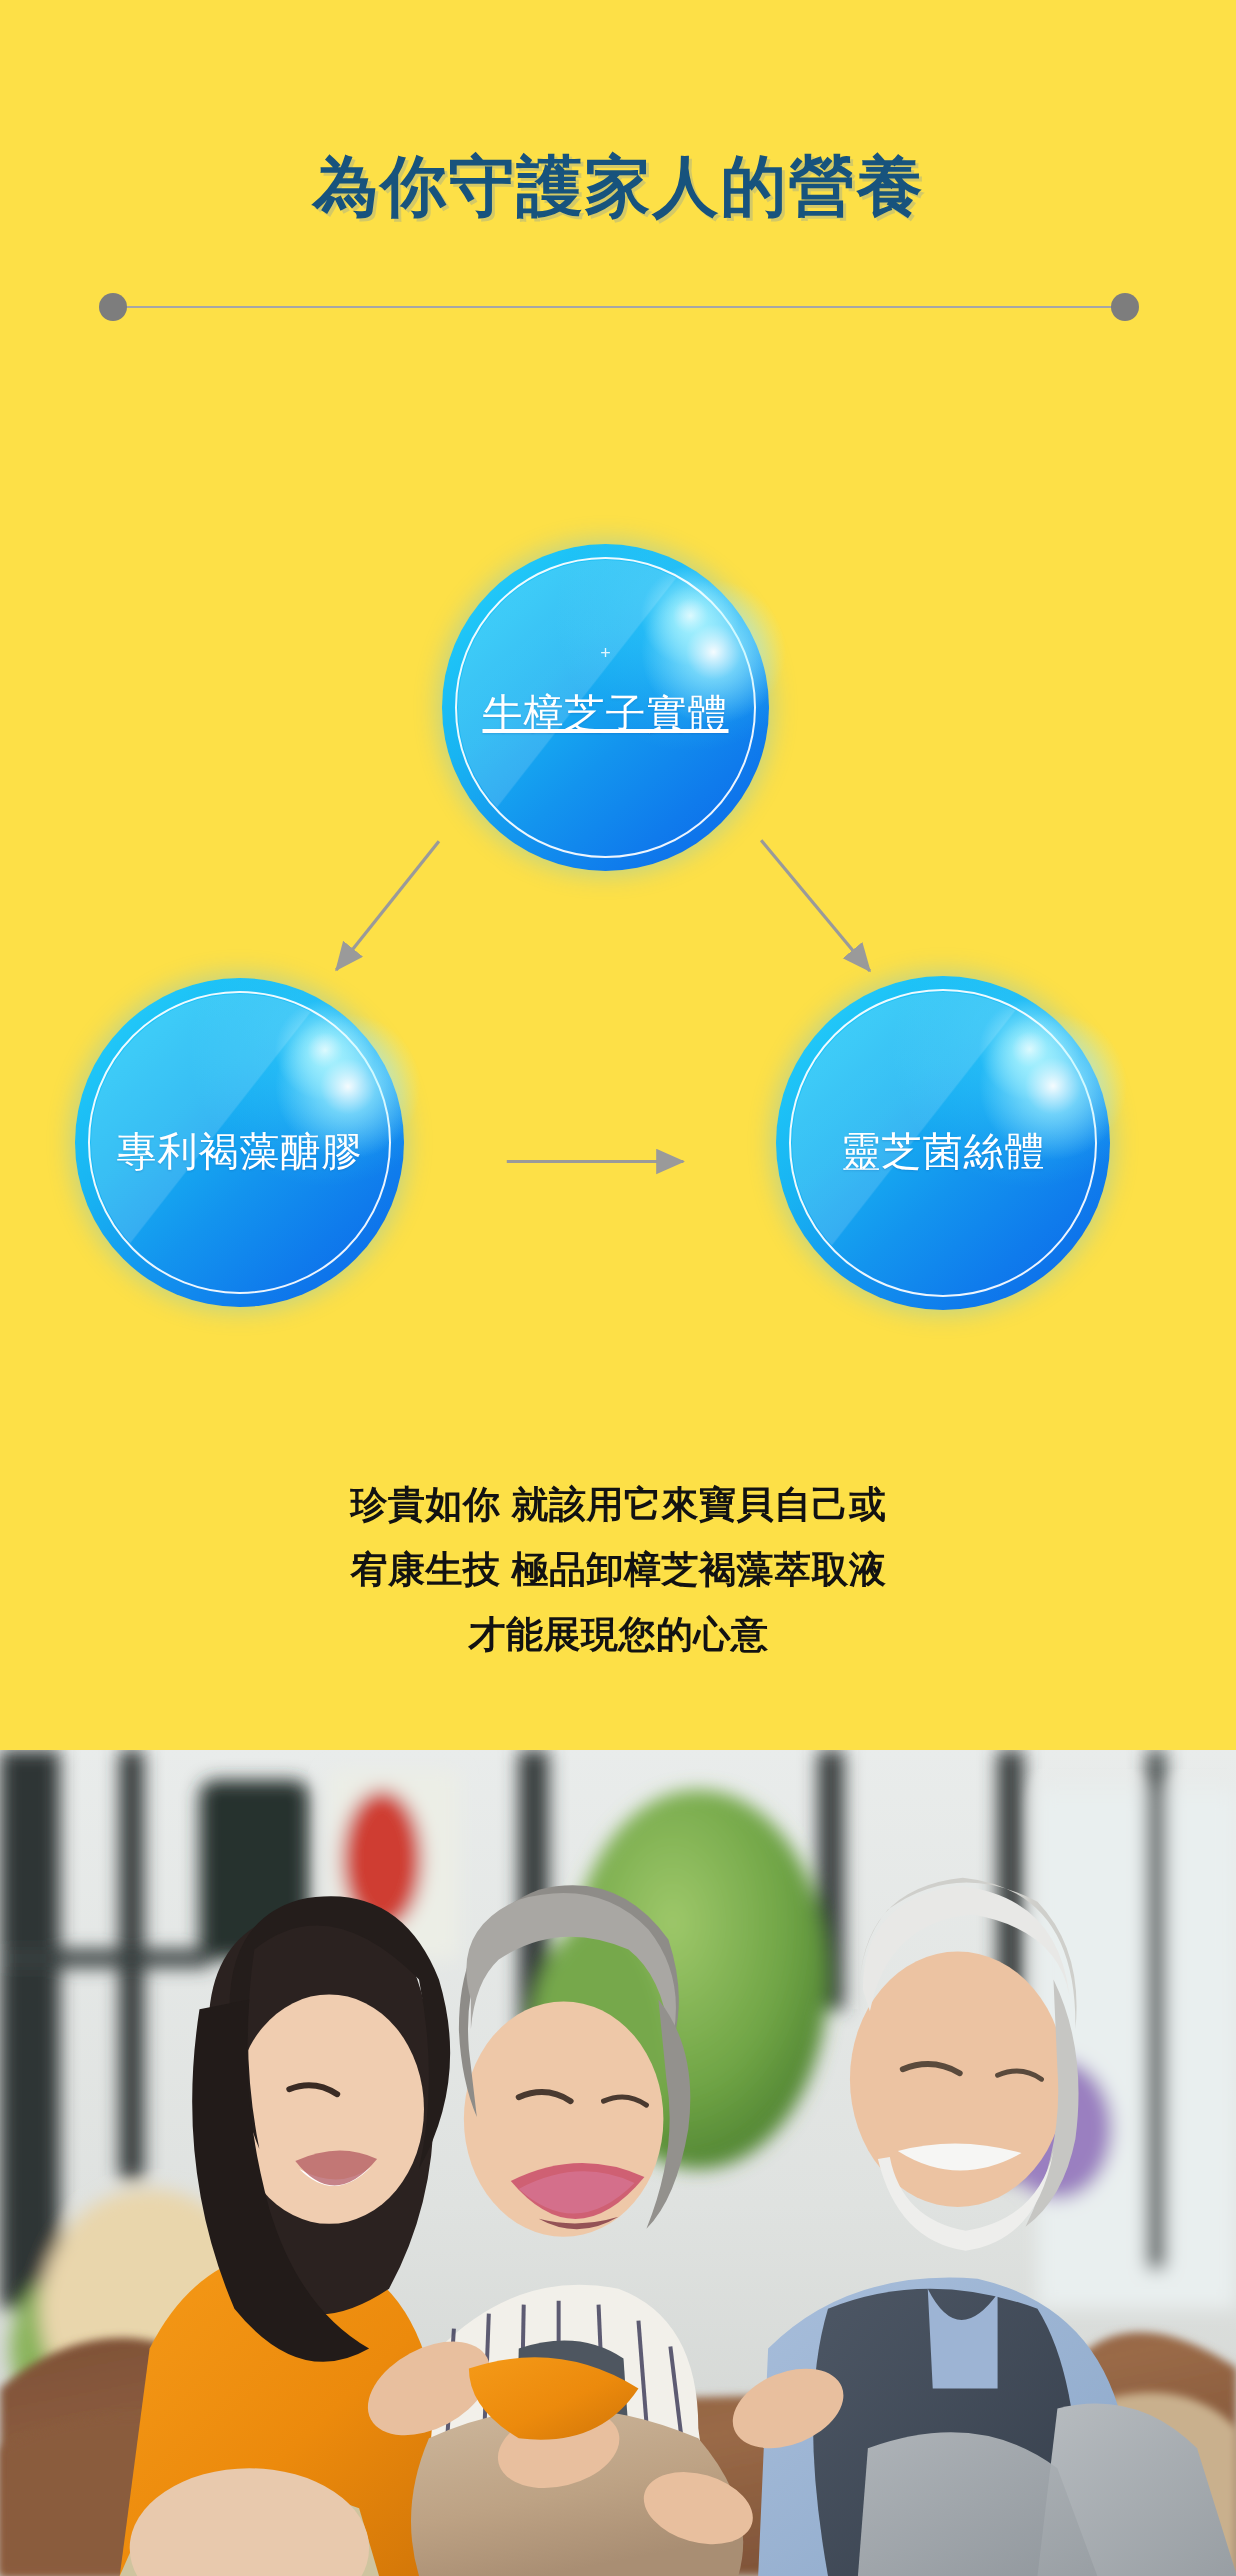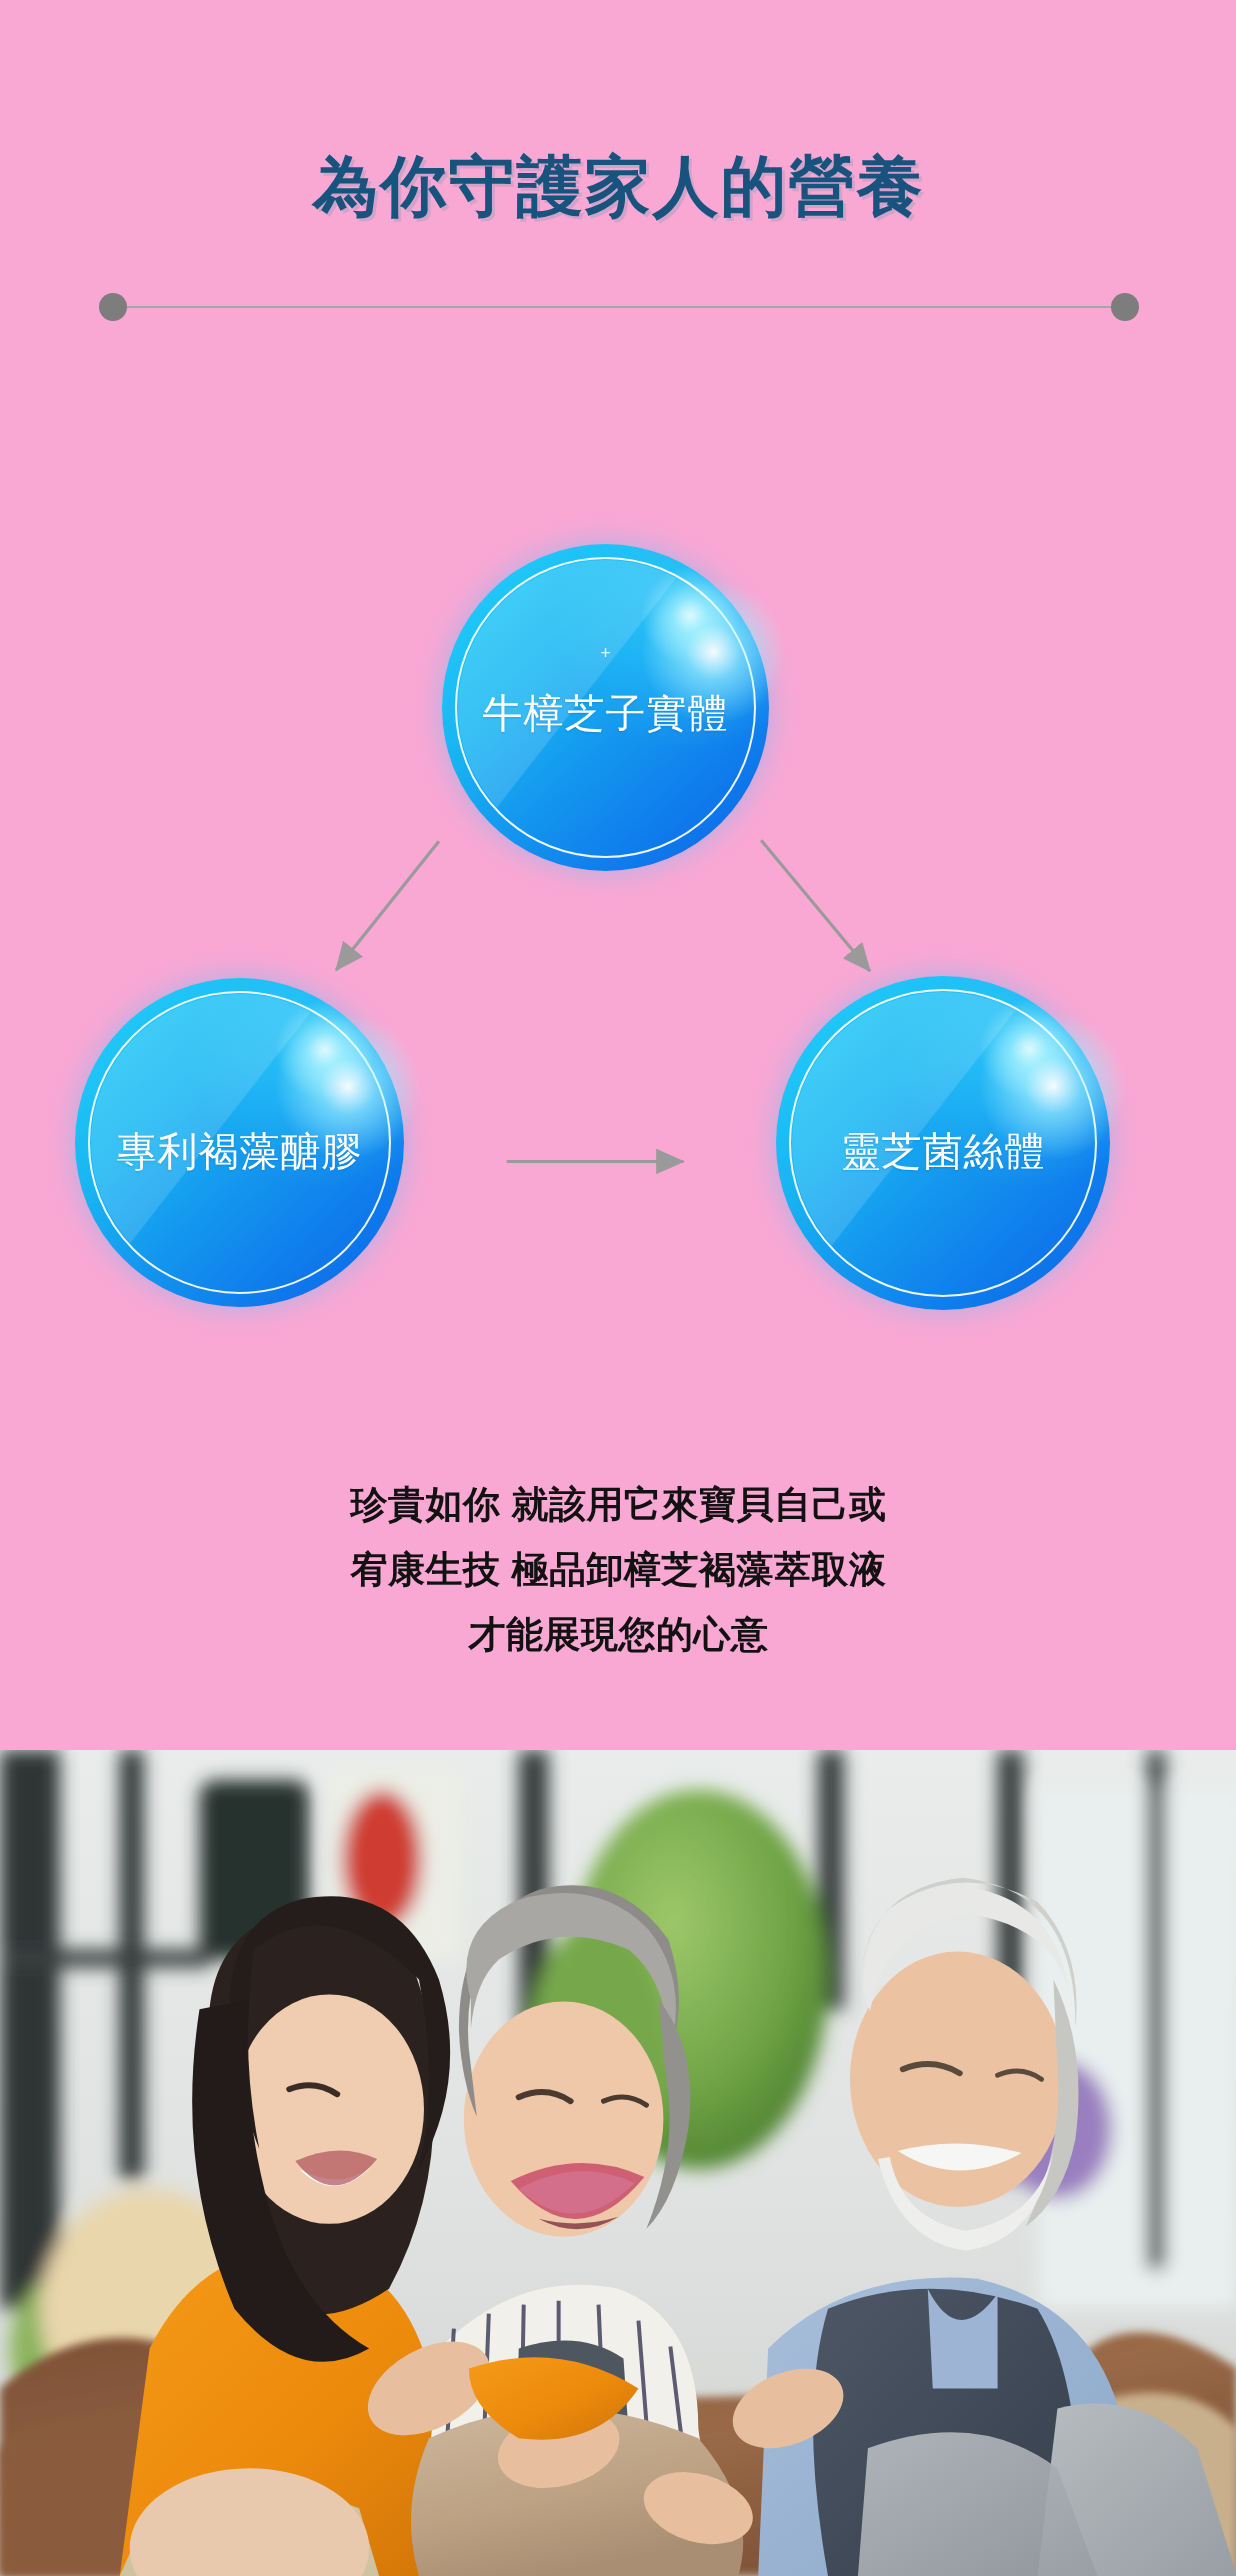--- a/index.html
+++ b/index.html
@@ -9,21 +9,21 @@
     height: 2576px;
     background: #ffffff;
     font-family: "Liberation Sans", "DejaVu Sans", sans-serif;
     overflow: hidden;
   }
 
   .page {
     position: relative;
     width: 1237px;
     height: 2476px;
-    background: #f9a8d4;
+    background: #fde047;
   }
 
   
   .heading {
     position: absolute;
     top: 150px;
     left: 0;
     width: 1237px;
     text-align: center;
     font-size: 66px;
@@ -162,21 +162,21 @@
     width: 100%;
     text-align: center;
     color: rgba(255,255,255,0.85);
     font-size: 18px;
     line-height: 1;
     z-index: 3;
   }
 
   
   #bubble-top    { left: 442px; top: 25px;  width: 327px; height: 327px; }
-  #bubble-top .bubble-label { top: 142px; }
+  #bubble-top .bubble-label { top: 142px; text-decoration: underline; }
   #bubble-top .bubble-plus  { top: 100px; }
 
   #bubble-left   { left: 75px;  top: 459px; width: 329px; height: 329px; }
   #bubble-left .bubble-label { top: 146px; }
 
   #bubble-right  { left: 776px; top: 457px; width: 334px; height: 334px; }
   #bubble-right .bubble-label { top: 148px; }
 
   .arrows {
     position: absolute;

